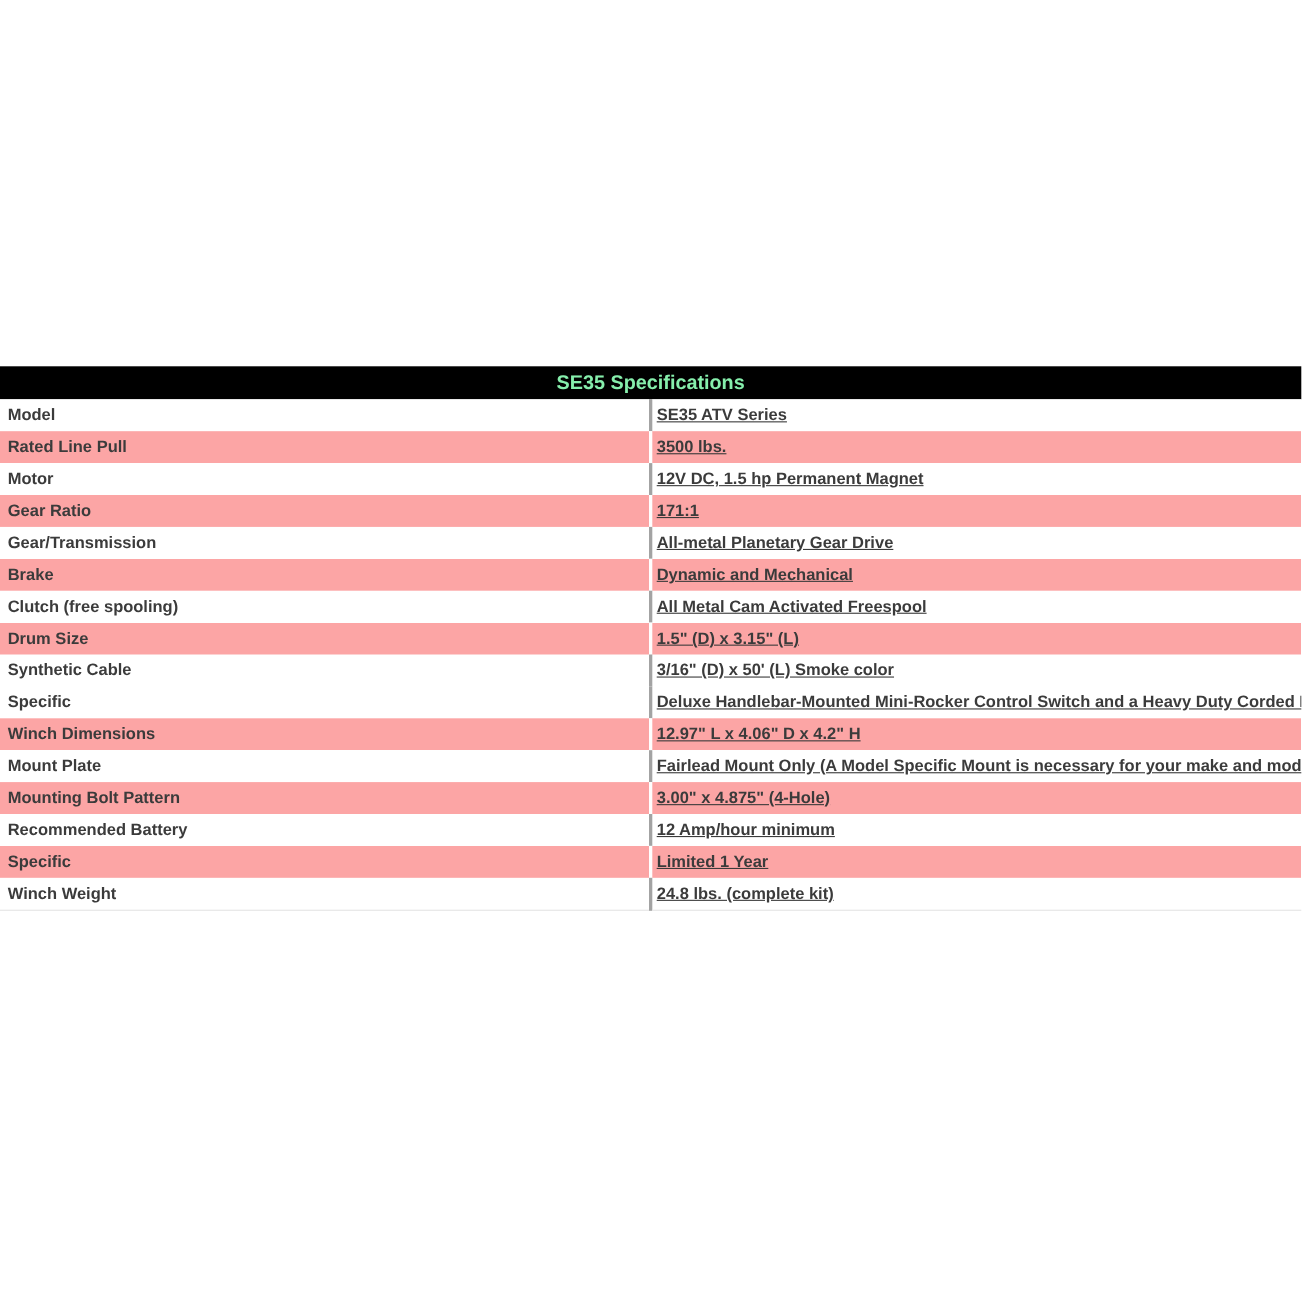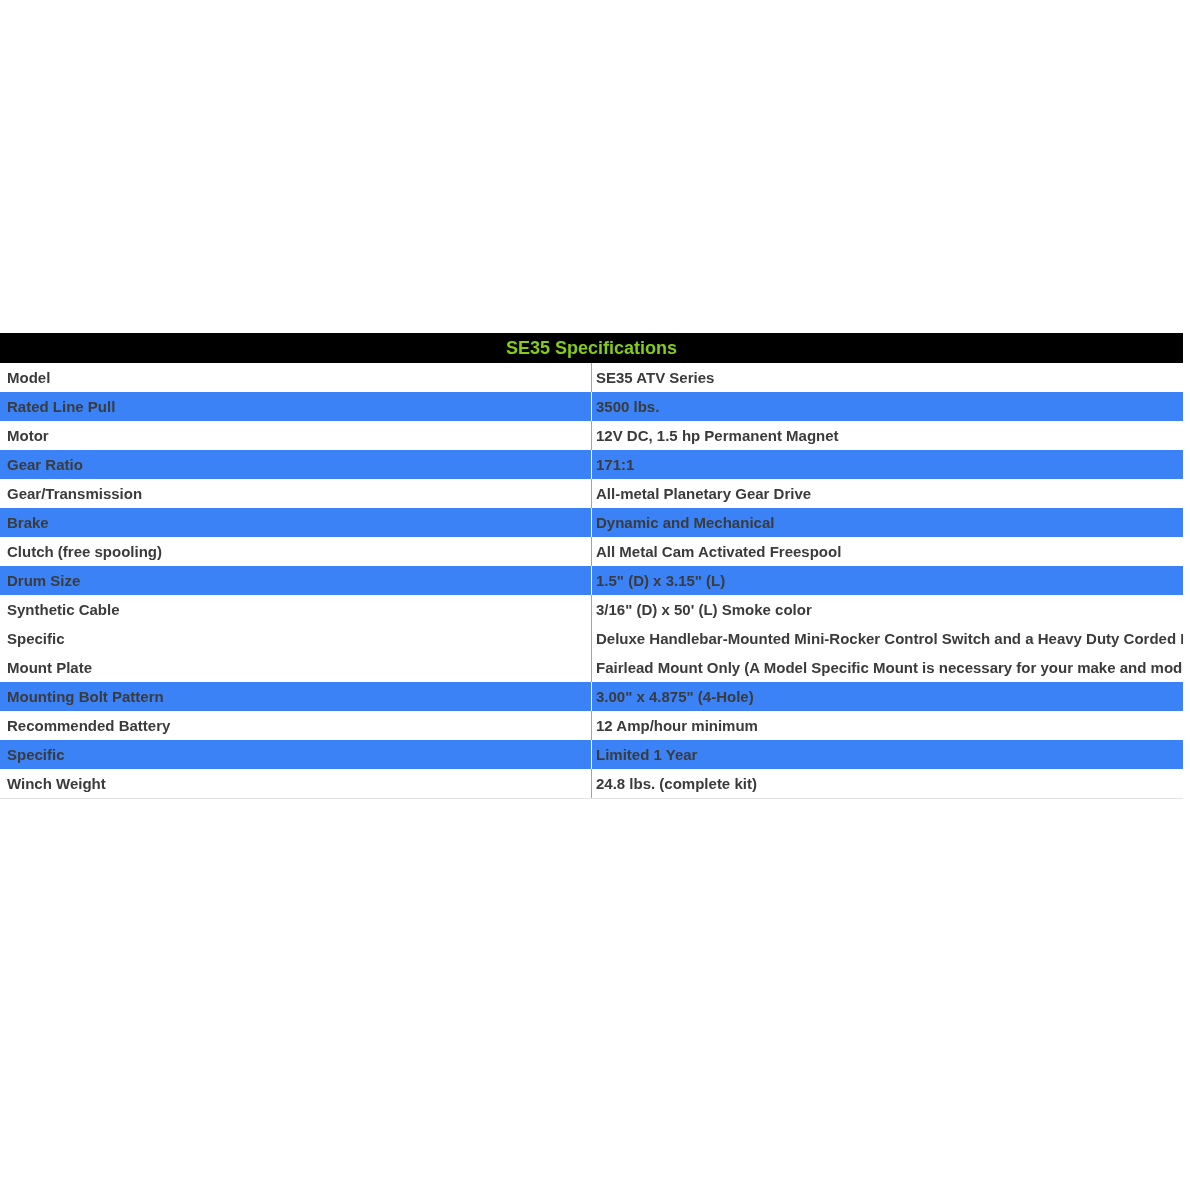--- a/index.html
+++ b/index.html
@@ -23,47 +23,48 @@
     left: 0;
   }
   table.spec-table {
     border-collapse: collapse;
     table-layout: fixed;
     width: 1183px;
     font-weight: bold;
   }
   table.spec-table th.title-cell {
     background: #000000;
-    color: #84cc16;
+    color: #86efac;
     font-size: 18px;
     font-weight: bold;
     text-align: center;
     height: 30px;
     padding: 0;
     vertical-align: middle;
   }
   table.spec-table td {
     height: 29px;
     padding: 0;
     vertical-align: middle;
     font-size: 15px;
     color: #3b3b3b;
     white-space: nowrap;
     overflow: hidden;
   }
   table.spec-table td.label {
     width: 207px;
     padding-left: 7px;
-    border-right: 1px solid #a3a3a3;
+    border-right: 3px solid #a3a3a3;
   }
   table.spec-table td.value {
     padding-left: 4px;
+    text-decoration: underline;
   }
   table.spec-table tr.row-even {
-    background: #3b82f6;
+    background: #fca5a5;
   }
   table.spec-table tr.row-even td.label {
     border-right-color: #ffffff;
   }
   table.spec-table tr.row-odd {
     background: #ffffff;
   }
   table.spec-table tbody tr:last-child td {
     border-bottom: 1px solid #e4e4e4;
   }
@@ -113,20 +114,24 @@
     <td class="value">1.5" (D) x 3.15" (L)</td>
   </tr>
           <tr class="row-odd">
     <td class="label">Synthetic Cable</td>
     <td class="value">3/16" (D) x 50' (L) Smoke color</td>
   </tr>
           <tr class="row-odd">
     <td class="label">Specific</td>
     <td class="value">Deluxe Handlebar-Mounted Mini-Rocker Control Switch and a Heavy Duty Corded Remote Switch</td>
   </tr>
+          <tr class="row-even">
+    <td class="label">Winch Dimensions</td>
+    <td class="value">12.97" L x 4.06" D x 4.2" H</td>
+  </tr>
           <tr class="row-odd">
     <td class="label">Mount Plate</td>
     <td class="value">Fairlead Mount Only (A Model Specific Mount is necessary for your make and model ATV)</td>
   </tr>
           <tr class="row-even">
     <td class="label">Mounting Bolt Pattern</td>
     <td class="value">3.00" x 4.875" (4-Hole)</td>
   </tr>
           <tr class="row-odd">
     <td class="label">Recommended Battery</td>

